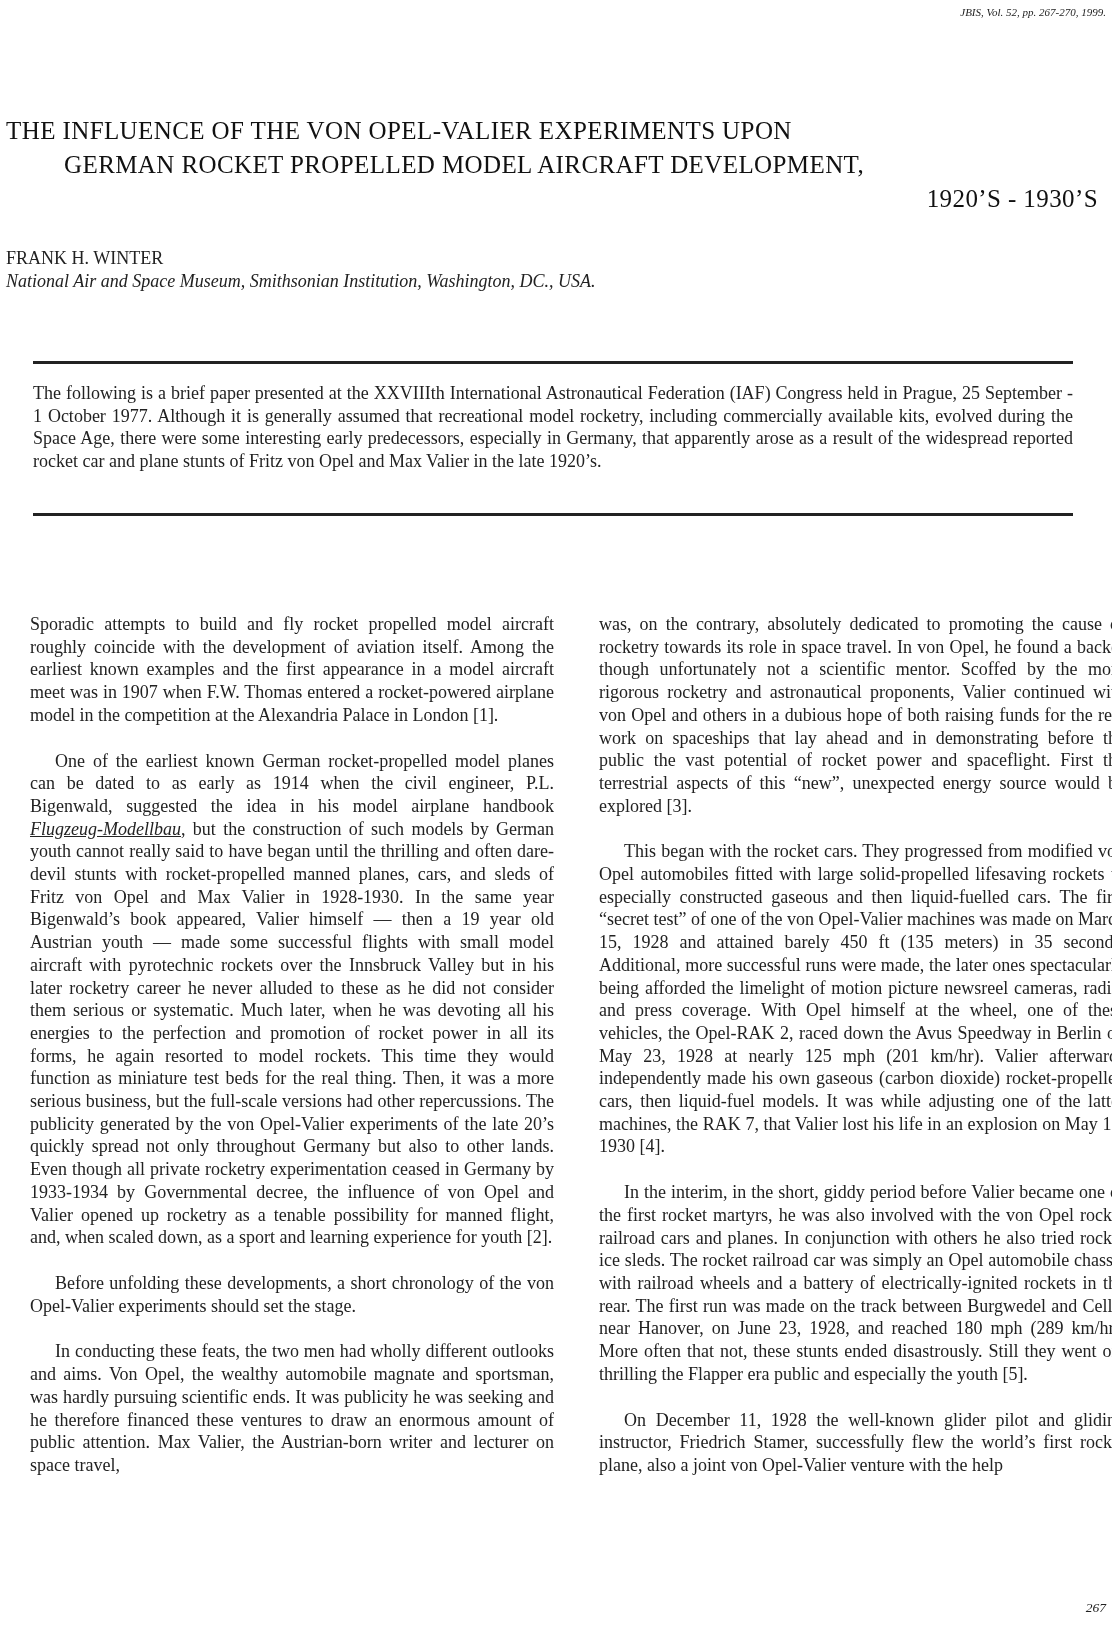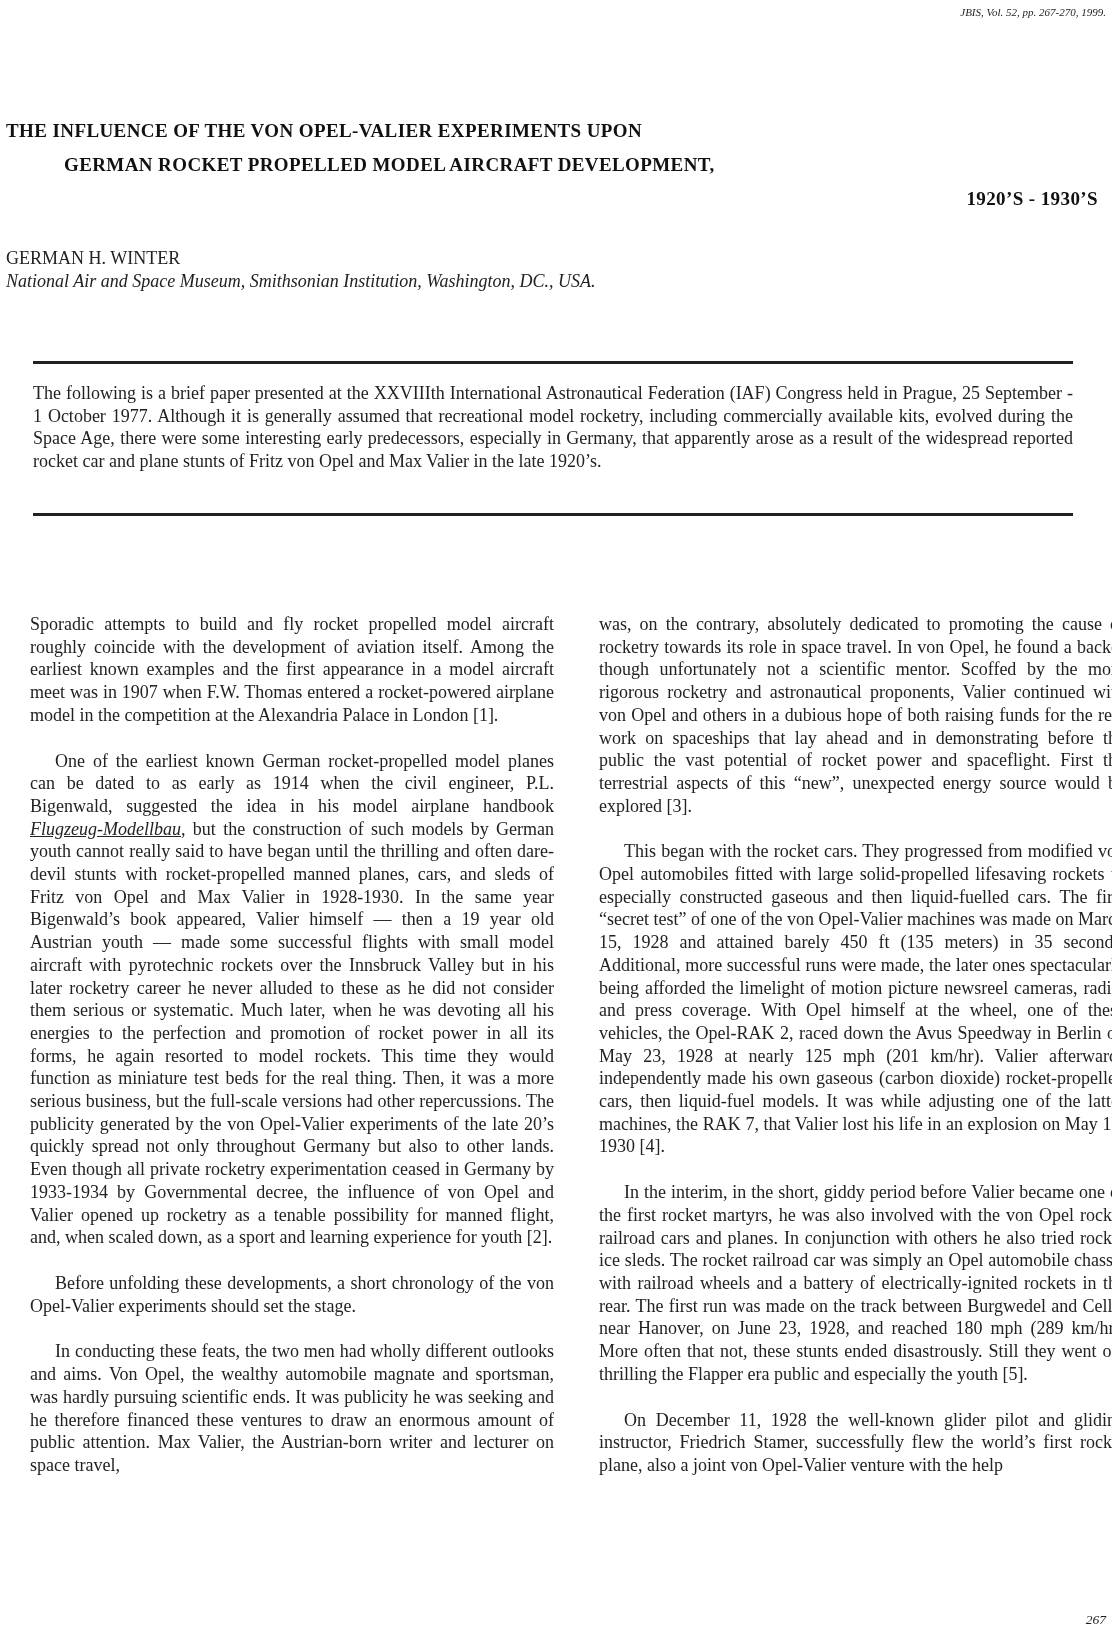--- a/index.html
+++ b/index.html
@@ -21,22 +21,22 @@
       right: 6px;
       font-size: 11px;
       font-style: italic;
       color: #222;
     }
     .title {
       position: absolute;
       top: 114px;
       left: 6px;
       right: 14px;
-      font-weight: bold;
-      font-size: 19px;
+      font-weight: normal;
+      font-size: 25px;
       line-height: 34px;
       letter-spacing: 0.4px;
       color: #111;
     }
     .title .l1 { display: block; text-align: left; }
     .title .l2 { display: block; text-align: left; padding-left: 58px; }
     .title .l3 { display: block; text-align: right; }
     .author {
       position: absolute;
       top: 248px;
@@ -84,40 +84,40 @@
     .column.left { left: 6px; }
     .column.right { left: 575px; width: 526px; }
     .column p {
       margin: 0 0 23px 0;
       text-indent: 0;
     }
     .column p.indent { text-indent: 25px; }
     .column p.cont { text-indent: 0; }
     .page-number {
       position: absolute;
-      bottom: 12px;
+      bottom: 24px;
       right: 6px;
       font-size: 13.5px;
       font-style: italic;
       color: #222;
     }
     em { font-style: italic; text-decoration: underline; }
   </style>
 </head>
 <body>
 
 <div class="citation">JBIS, Vol. 52, pp. 267-270, 1999.</div>
 
 <h1 class="title" style="margin:0;">
   <span class="l1">THE  INFLUENCE  OF  THE  VON  OPEL-VALIER  EXPERIMENTS  UPON</span>
   <span class="l2">GERMAN  ROCKET  PROPELLED  MODEL  AIRCRAFT  DEVELOPMENT,</span>
   <span class="l3">1920’S - 1930’S</span>
 </h1>
 
-<div class="author">GERMAN H. WINTER</div>
+<div class="author">FRANK H. WINTER</div>
 <div class="affiliation">National Air and Space Museum, Smithsonian Institution, Washington, DC., USA.</div>
 
 <div class="rule top"></div>
 <div class="abstract">The following is a brief paper presented at the XXVIIIth International Astronautical Federation (IAF) Congress held in Prague, 25 September - 1 October 1977. Although it is generally assumed that recreational model rocketry, including commercially available kits, evolved during the Space Age, there were some interesting early predecessors, especially in Germany, that apparently arose as a result of the widespread reported rocket car and plane stunts of Fritz von Opel and Max Valier in the late 1920’s.</div>
 <div class="rule bottom"></div>
 
 <div class="column left">
   <p class="cont">Sporadic attempts to build and fly rocket propelled model aircraft roughly coincide with the development of aviation itself. Among the earliest known examples and the first appearance in a model aircraft meet was in 1907 when F.W. Thomas entered a rocket-powered airplane model in the competition at the Alexandria Palace in London [1].</p>
   <p class="indent"><span>One of  the earliest known German rocket-propelled model planes can be dated to as early as 1914 when the civil engineer, P.L. Bigenwald, suggested the idea in his model airplane handbook </span><em>Flugzeug-Modellbau</em><span>, but the construction of such models by German youth cannot really said to have began until the thrilling and often dare-devil stunts with rocket-propelled manned planes, cars, and sleds of Fritz von Opel and Max Valier in 1928-1930. In the same year Bigenwald’s book appeared, Valier himself — then a 19 year old Austrian youth — made some successful flights with small model aircraft with pyrotechnic rockets over the Innsbruck Valley but in his later rocketry career he never alluded to these as he did not consider them serious or systematic. Much later, when he was devoting all his energies to the perfection and promotion of rocket power in all its forms, he again resorted to model rockets. This time they would function as miniature test beds for the real thing. Then, it was a more serious business, but the full-scale versions had other repercussions. The publicity generated by the von Opel-Valier experiments of the late 20’s quickly spread not only throughout Germany but also to other lands. Even though all private rocketry experimentation ceased in Germany by 1933-1934 by Governmental decree, the influence of von Opel and Valier opened up rocketry as a tenable possibility for manned flight, and, when scaled down, as a sport and learning experience for youth [2].</span></p>
   <p class="indent">Before unfolding these developments, a short chronology of the von Opel-Valier experiments should set the stage.</p>

